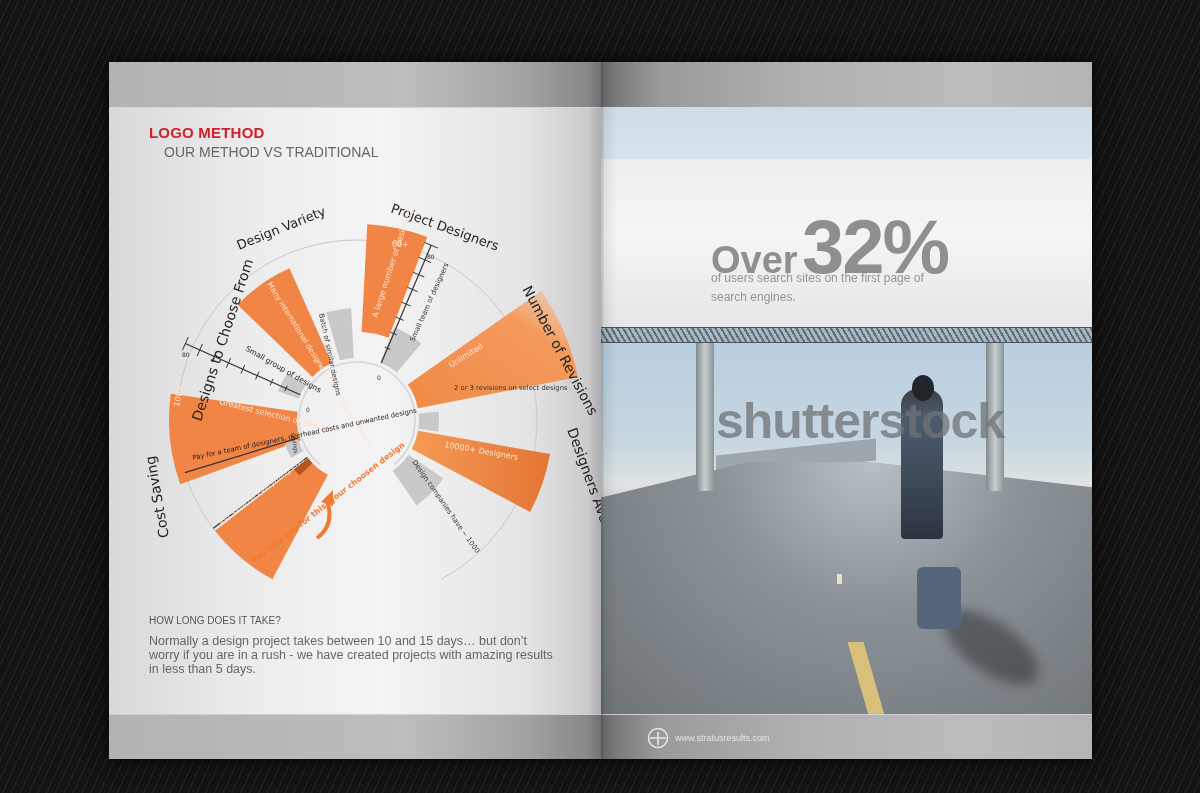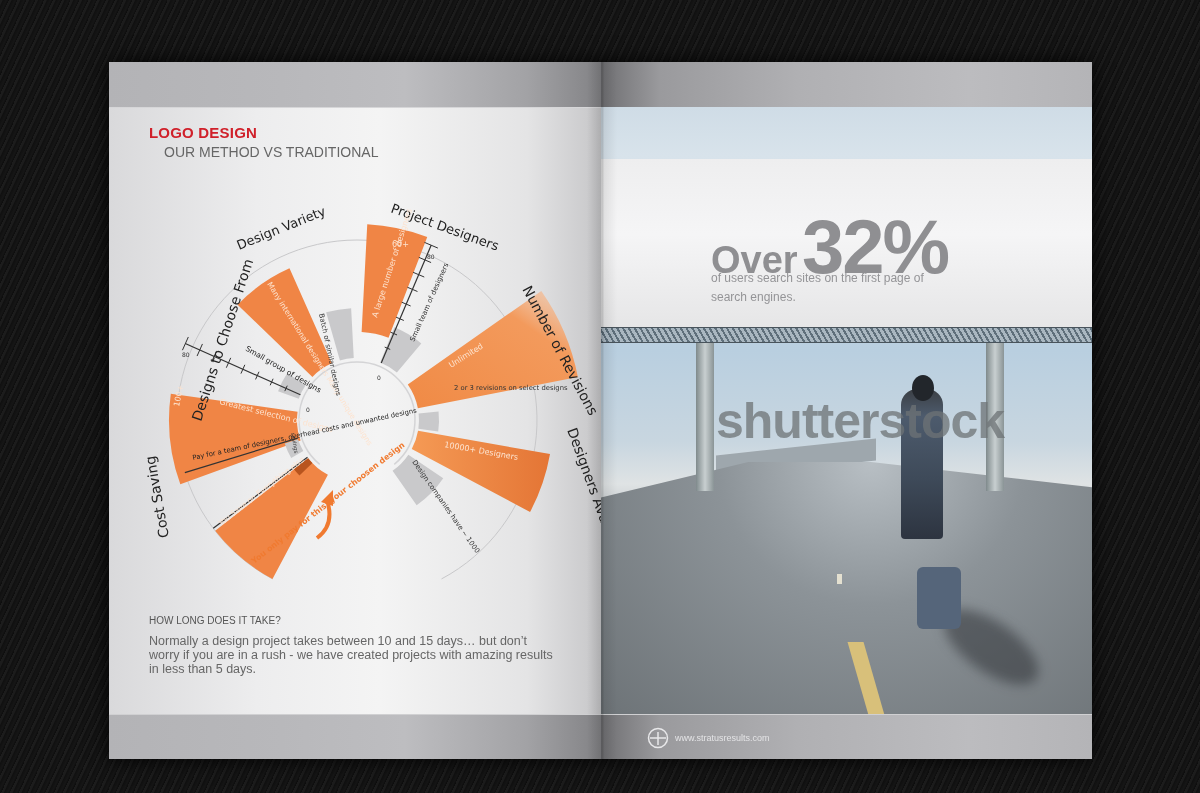--- a/index.html
+++ b/index.html
@@ -57,21 +57,21 @@
   .gutter{position:absolute;left:478px;top:0;width:30px;height:697px;
     background:linear-gradient(90deg,rgba(0,0,0,0) 0%,rgba(0,0,0,.12) 45%,rgba(0,0,0,.22) 50%,rgba(0,0,0,.08) 58%,rgba(0,0,0,0) 100%);pointer-events:none;}
 </style>
 </head>
 <body>
 
 <div class="spread">
 
   <div class="page left">
     <div class="band top"></div>
-    <div class="title-red">LOGO DESIGN</div>
+    <div class="title-red">LOGO METHOD</div>
     <div class="subtitle">OUR METHOD VS TRADITIONAL</div>
 
     <svg class="radial" width="492" height="560" viewBox="0 0 492 560">
       <defs>
         <linearGradient id="revFade" x1="0" y1="1" x2="1" y2="0">
           <stop offset="0" stop-color="#f08a45"></stop>
           <stop offset="0.7" stop-color="#f39a5c"></stop>
           <stop offset="1" stop-color="#f6c9a9" stop-opacity="0.5"></stop>
         </linearGradient>
         <linearGradient id="availGrad" x1="0" y1="0" x2="1" y2="0">

